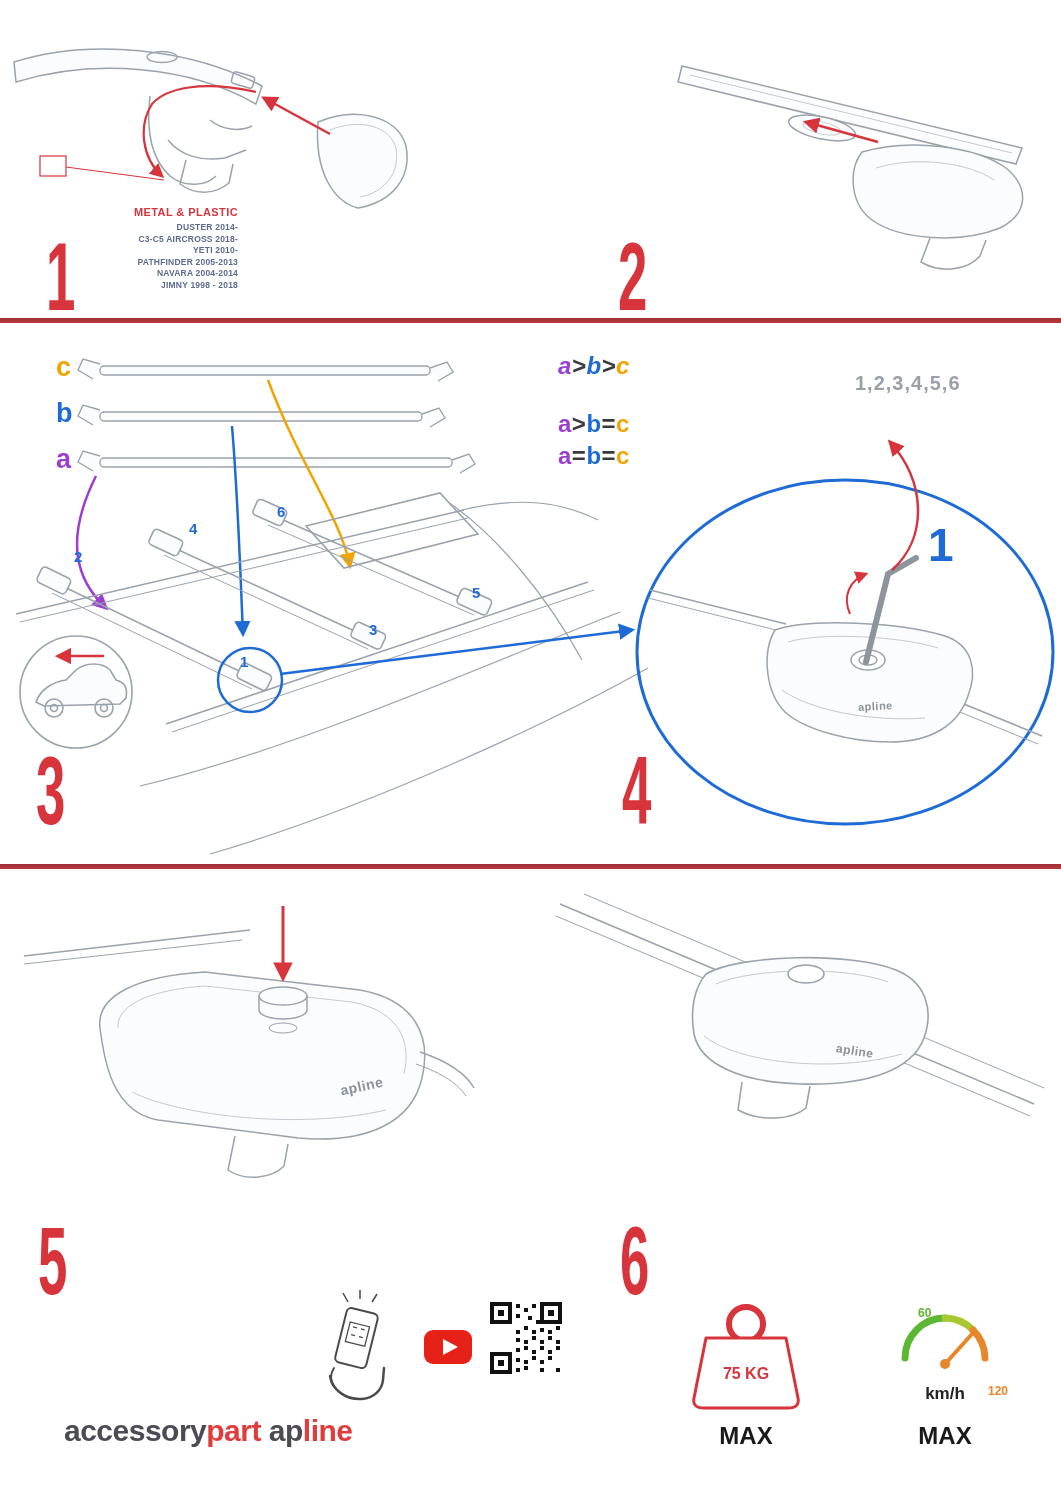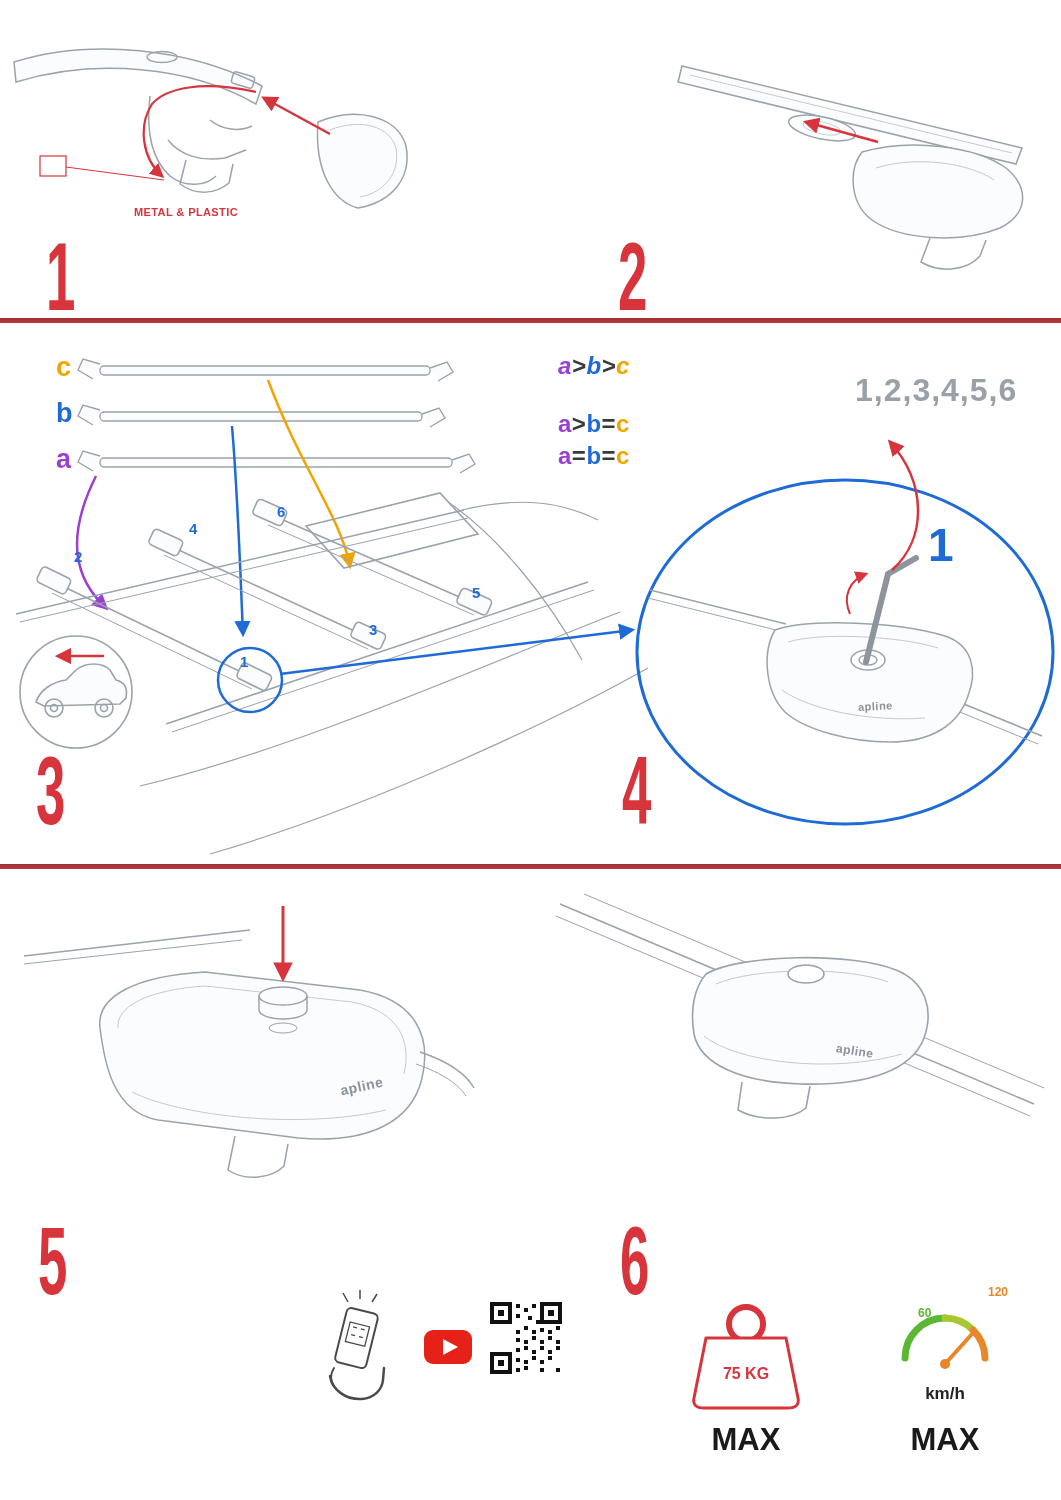--- a/index.html
+++ b/index.html
@@ -12,29 +12,29 @@
            font-size:96px;line-height:0.82;transform:scaleX(0.55);transform-origin:left top;}
   .material{position:absolute;color:#d7343c;font-weight:700;font-size:11px;
             letter-spacing:.4px;text-align:right;}
   .models{position:absolute;color:#5d6b90;font-weight:600;font-size:8.5px;
           line-height:11.5px;text-align:right;letter-spacing:.2px;}
   .models span{display:block;}
   .barlabel{position:absolute;font-weight:700;font-size:27px;line-height:1;}
   .cl-a{color:#9b3fd1;} .cl-b{color:#1e6bd6;} .cl-c{color:#f2a400;} .cl-op{color:#3a3a3a;}
   .cmp{position:absolute;font-weight:700;font-size:24px;line-height:1;letter-spacing:.5px;}
   .poslabel{position:absolute;color:#1e6bd6;font-weight:700;font-size:15px;line-height:1;}
-  .seq{position:absolute;color:#9aa0a8;font-weight:600;font-size:32px;letter-spacing:1px;}
+  .seq{position:absolute;color:#9aa0a8;font-weight:600;font-size:20px;letter-spacing:1px;}
   .bigone{position:absolute;color:#1e6bd6;font-weight:700;font-size:46px;line-height:1;}
   .brandmark{position:absolute;display:inline-block;color:#8a929c;font-weight:700;
              font-size:12px;letter-spacing:.5px;}
   .fly{position:absolute;color:#2b2a6e;font-size:58px;font-weight:500;letter-spacing:4px;}
   .brandline{position:absolute;font-size:30px;font-weight:700;letter-spacing:-0.5px;color:#4b4b55;}
   .brandline .red{color:#e23b3b;}
   .max{position:absolute;width:118px;text-align:center;color:#1a1a1a;
-       font-weight:700;font-size:31px;line-height:1;}
+       font-weight:700;font-size:24px;line-height:1;}
   .kg{position:absolute;width:112px;text-align:center;color:#d7343c;
       font-weight:700;font-size:16px;line-height:1;}
   .kmh{position:absolute;width:118px;text-align:center;color:#222;font-weight:700;font-size:17px;}
   .sp60{position:absolute;color:#5cb832;font-weight:700;font-size:12px;margin-left:16px;}
   .sp120{position:absolute;color:#e8862a;font-weight:700;font-size:12px;}
 </style>
 </head>
 <body>
 
 <div id="page">
@@ -76,20 +76,28 @@
       <path d="M862,152 C910,138 975,146 1006,168 C1030,188 1028,214 1000,228 C960,244 900,240 872,220 C850,204 848,170 862,152 Z" fill="#fbfcfd"></path>
       <path d="M876,168 C914,156 968,162 994,180" stroke="#c3cad2" stroke-width="1"></path>
       <path d="M930,238 L921,262 C941,274 968,270 980,256 L986,240"></path>
     </g>
     <g fill="none">
       <path d="M878,142 L806,122" stroke="#d7343c" stroke-width="2.5" marker-end="url(#ar1)"></path>
     </g>
   </svg>
 
   <div class="material" style="left:90px;top:206px;width:148px;">METAL &amp; PLASTIC</div>
+  <div class="models" style="left:60px;top:222px;width:178px;">
+    <span>DUSTER 2014-</span>
+    <span>C3-C5 AIRCROSS 2018-</span>
+    <span>YETI 2010-</span>
+    <span>PATHFINDER 2005-2013</span>
+    <span>NAVARA 2004-2014</span>
+    <span>JIMNY 1998 - 2018</span>
+  </div>
 
   <span class="stepnum" style="left:46px;top:238px;">1</span>
   <span class="stepnum" style="left:618px;top:238px;">2</span>
 
   <div class="divider" style="top:318px;"></div>
 
   <svg class="art" style="top:330px;" width="1061" height="534" viewBox="0 0 1061 534">
     <defs>
       <marker id="ar2" viewBox="0 0 10 10" refX="8" refY="5" markerWidth="6.5" markerHeight="6.5" orient="auto">
         <path d="M0,0 L10,5 L0,10 Z" fill="#d7343c"></path>
@@ -322,22 +330,26 @@
       <circle cx="945" cy="486" r="5" fill="#e8862a" stroke="none"></circle>
     </g>
   </svg>
 
   <span class="brandmark" style="left:340px;top:1078px;transform:rotate(-12deg);font-size:14px;">apline</span>
   <span class="brandmark" style="left:836px;top:1044px;transform:rotate(9deg);">apline</span>
 
   <span class="stepnum" style="left:38px;top:1222px;">5</span>
   <span class="stepnum" style="left:620px;top:1222px;">6</span>
 
+  <span class="brandline" style="left:64px;top:1414px;">
+    <span>accessory</span><span class="red">part</span>
+    <span>ap</span><span class="red">line</span>
+  </span>
 
   <span class="kg" style="left:690px;top:1366px;">75 KG</span>
   <span class="max" style="left:687px;top:1424px;">MAX</span>
 
   <span class="sp60" style="left:902px;top:1306px;">60</span>
-  <span class="sp120" style="left:988px;top:1285px;">120</span>
+  <span class="sp120" style="left:988px;top:1384px;">120</span>
   <span class="kmh" style="left:886px;top:1384px;">km/h</span>
   <span class="max" style="left:886px;top:1424px;">MAX</span>
 
 </div>
 
 </body></html>

